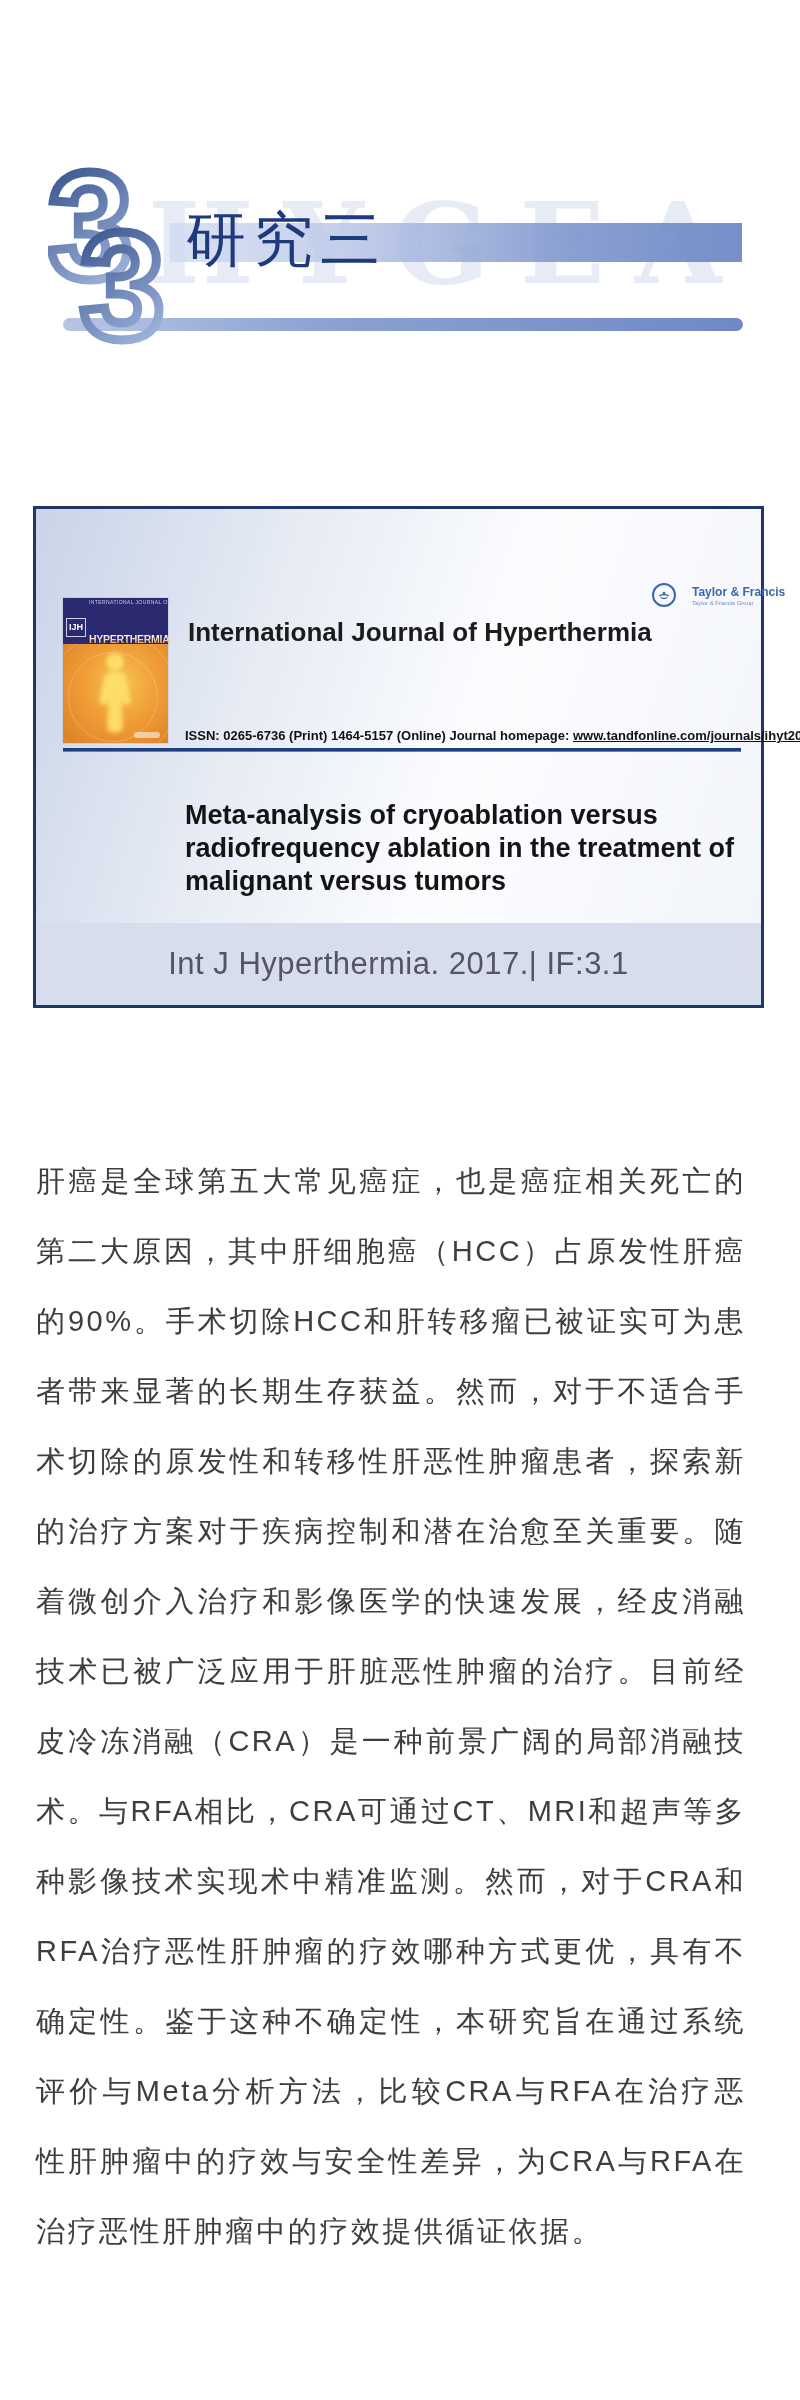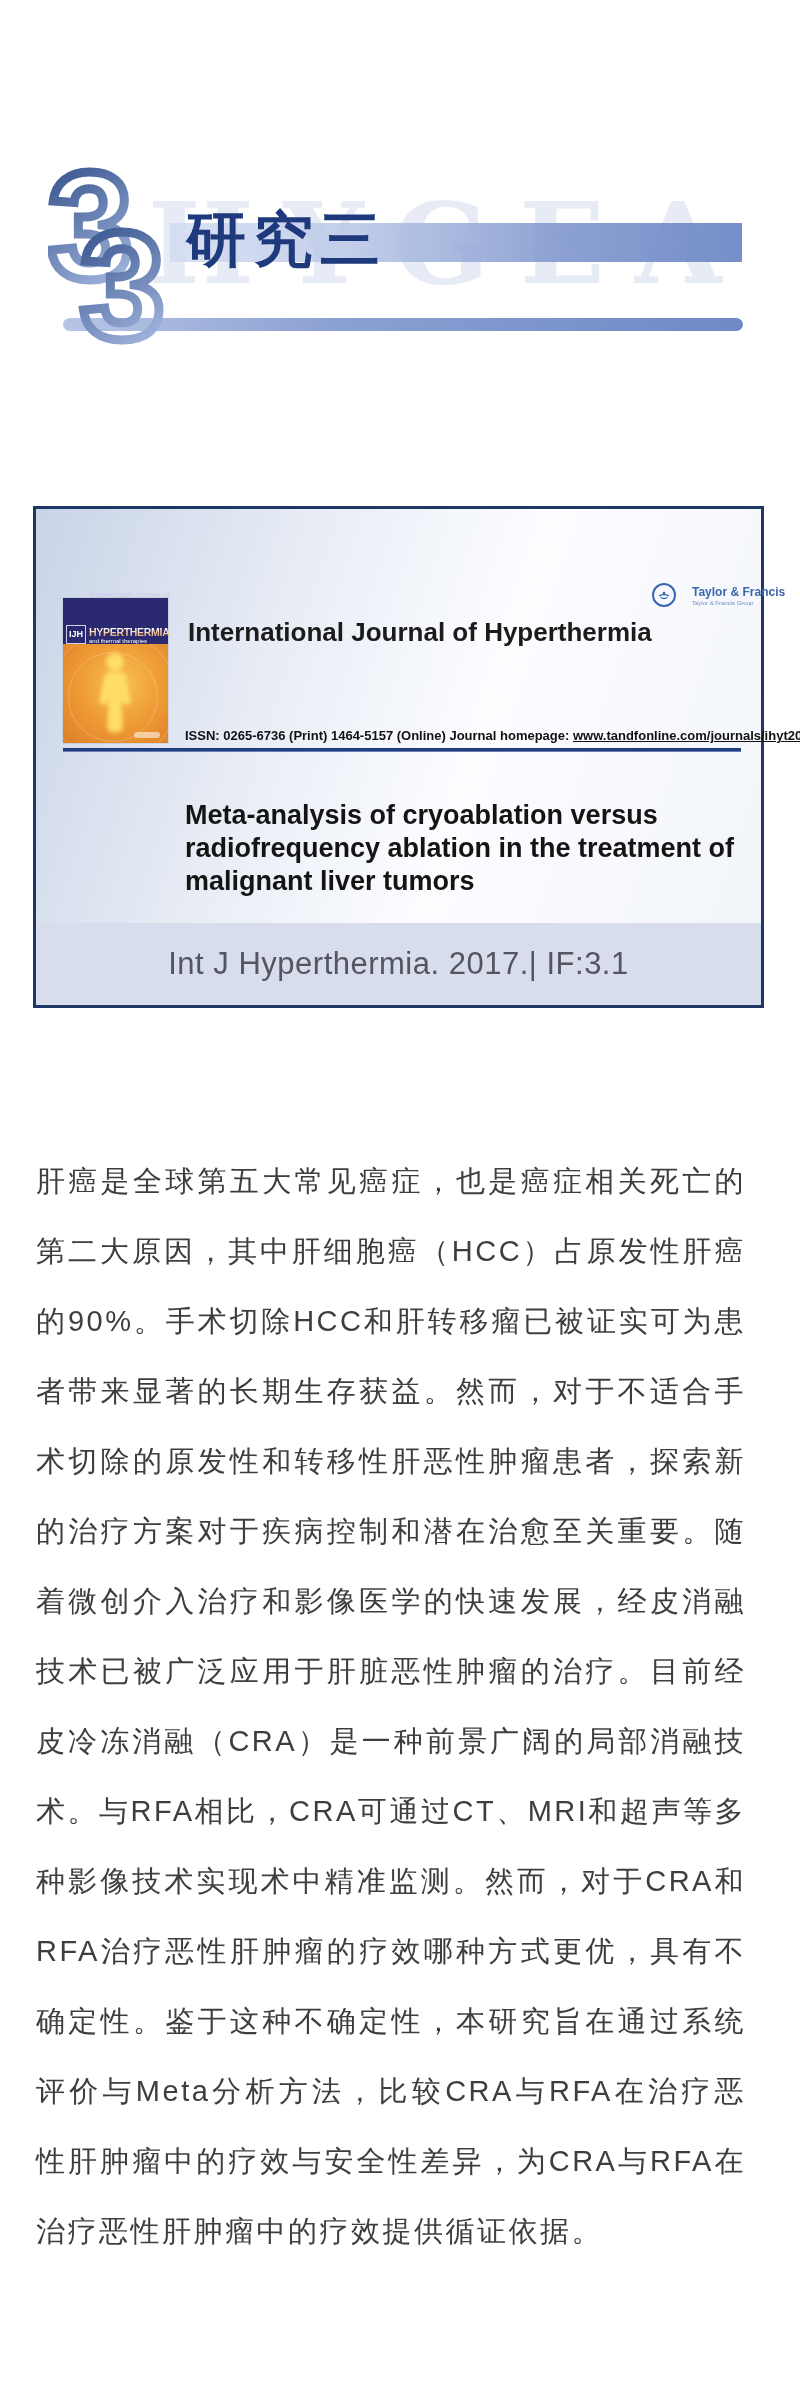--- a/index.html
+++ b/index.html
@@ -55,21 +55,21 @@
     left: 48px;
     top: 162px;
     z-index: 3;
   }
   .title-zh {
     position: absolute;
     left: 186px;
     top: 200px;
     z-index: 3;
     font-size: 60px;
-    font-weight: 700;
+    font-weight: 400;
     letter-spacing: 7px;
     color: #1e3a7c;
     white-space: nowrap;
   }
   .title-en {
     position: absolute;
     left: 533px;
     top: 226px;
     z-index: 3;
     font-size: 33px;
@@ -96,21 +96,21 @@
     left: 27px;
     top: 89px;
     width: 105px;
     height: 145px;
     box-shadow: 0 0 1px rgba(0,0,0,0.4);
   }
   .cover-header {
     height: 46px;
     background: #2b2a70;
     display: flex;
-    align-items: flex-end;
+    align-items: center;
     padding: 4px 3px 0 3px;
     gap: 3px;
   }
   .cover-abbr {
     margin-top: 9px;
     border: 1px solid #cfd0e8;
     color: #ffffff;
     font-size: 9px;
     font-weight: bold;
     padding: 4px 2px;
@@ -314,21 +314,21 @@
       </div>
     </div>
 
     <div class="issn-line"><span>ISSN: 0265-6736 (Print) 1464-5157 (Online) Journal homepage: </span><span class="issn-link">www.tandfonline.com/journals/ihyt20</span></div>
 
     <div class="card-rule"></div>
 
     <div class="article-title">
       <div>Meta-analysis of cryoablation versus</div>
       <div>radiofrequency ablation in the treatment of</div>
-      <div>malignant liver tumors</div>
+      <div>malignant versus tumors</div>
     </div>
 
     <div class="citation-strip">
       <div class="citation-text">Int J Hyperthermia. 2017.|  IF:3.1</div>
     </div>
   </div>
 
   <div class="body-paragraph">肝癌是全球第五大常见癌症，也是癌症相关死亡的第二大原因，其中肝细胞癌（HCC）占原发性肝癌的90%。手术切除HCC和肝转移瘤已被证实可为患者带来显著的长期生存获益。然而，对于不适合手术切除的原发性和转移性肝恶性肿瘤患者，探索新的治疗方案对于疾病控制和潜在治愈至关重要。随着微创介入治疗和影像医学的快速发展，经皮消融技术已被广泛应用于肝脏恶性肿瘤的治疗。目前经皮冷冻消融（CRA）是一种前景广阔的局部消融技术。与RFA相比，CRA可通过CT、MRI和超声等多种影像技术实现术中精准监测。然而，对于CRA和RFA治疗恶性肝肿瘤的疗效哪种方式更优，具有不确定性。鉴于这种不确定性，本研究旨在通过系统评价与Meta分析方法，比较CRA与RFA在治疗恶性肝肿瘤中的疗效与安全性差异，为CRA与RFA在治疗恶性肝肿瘤中的疗效提供循证依据。</div>
 
 </div>

